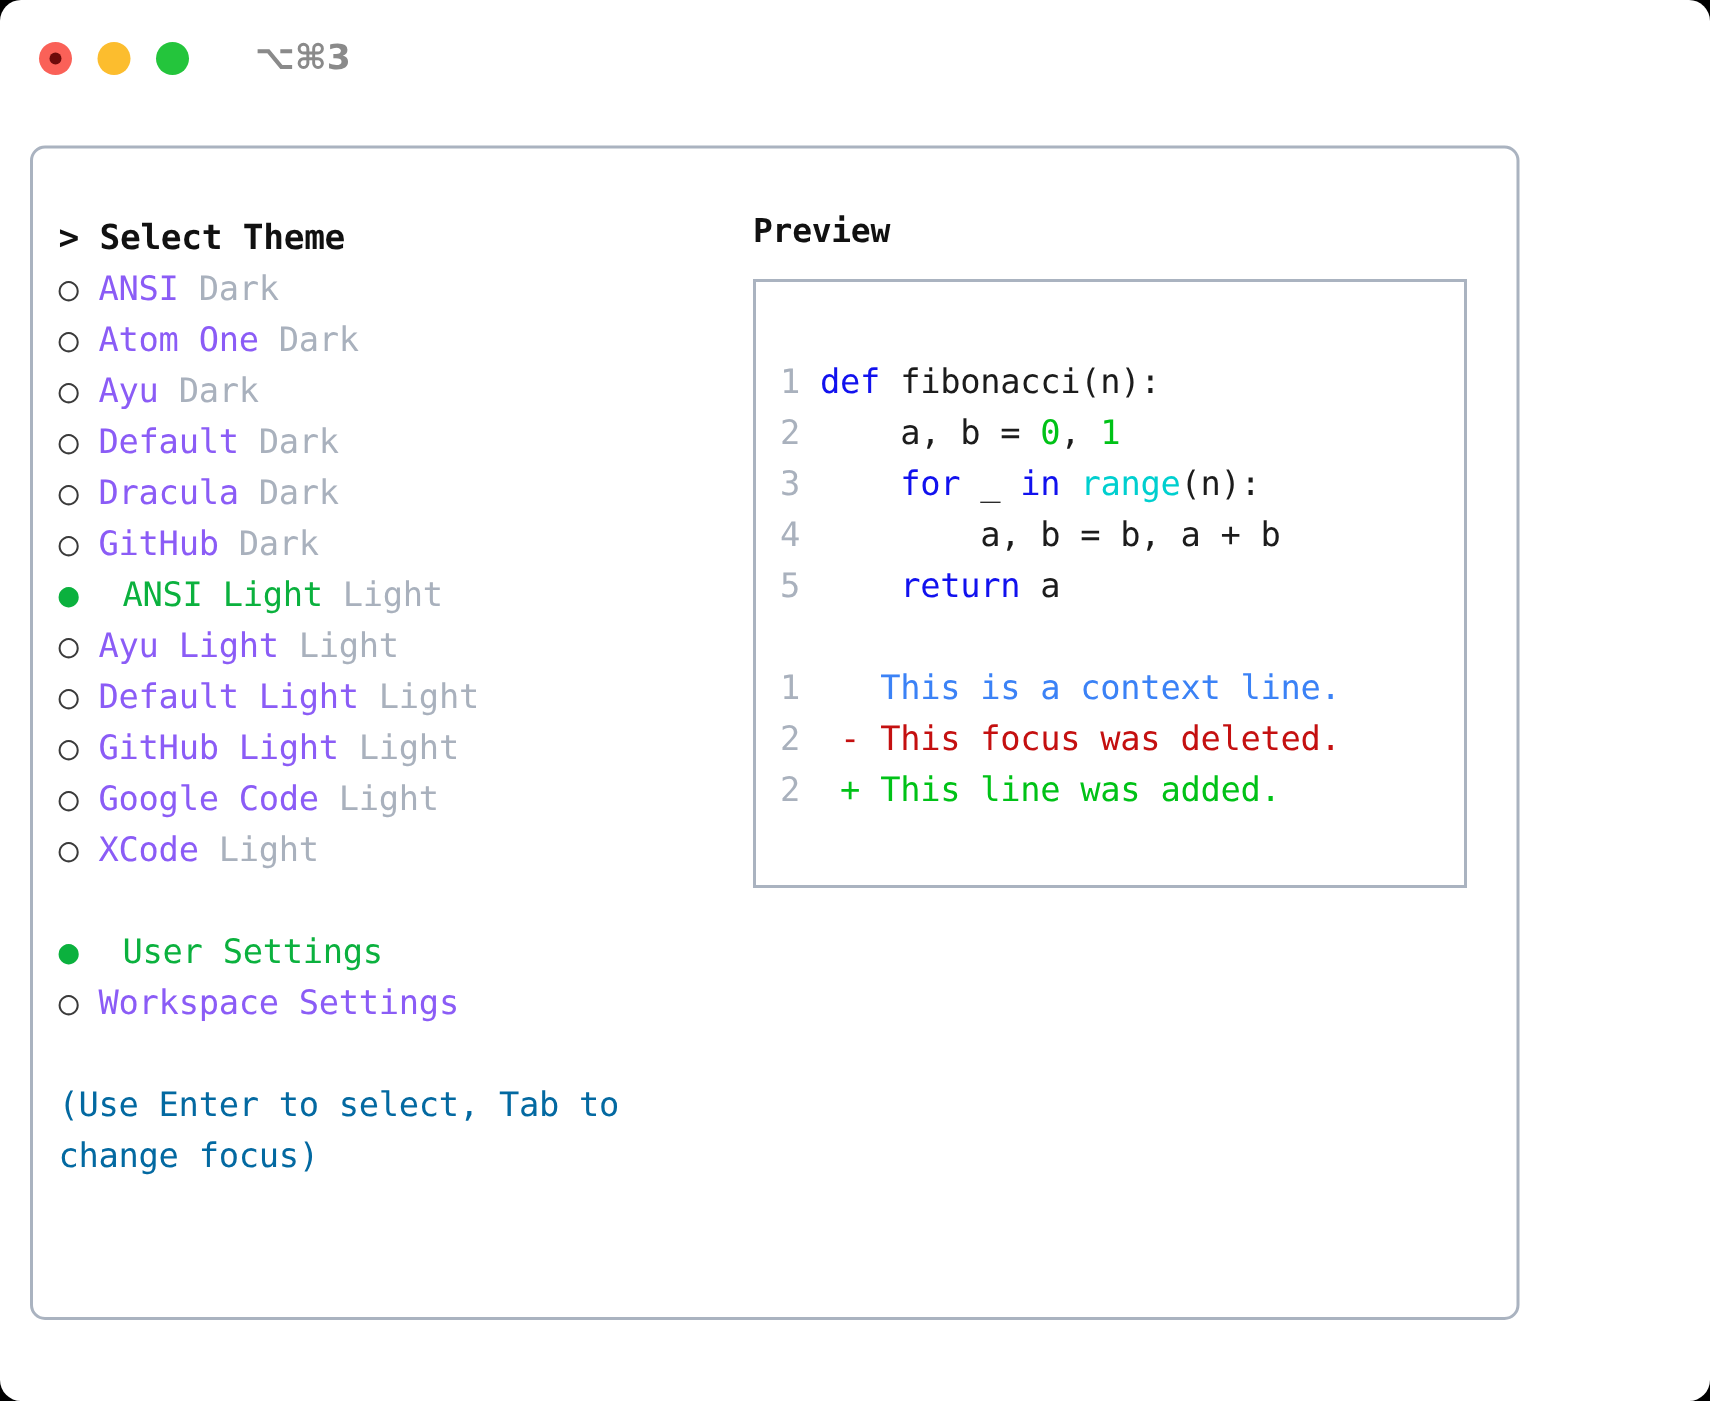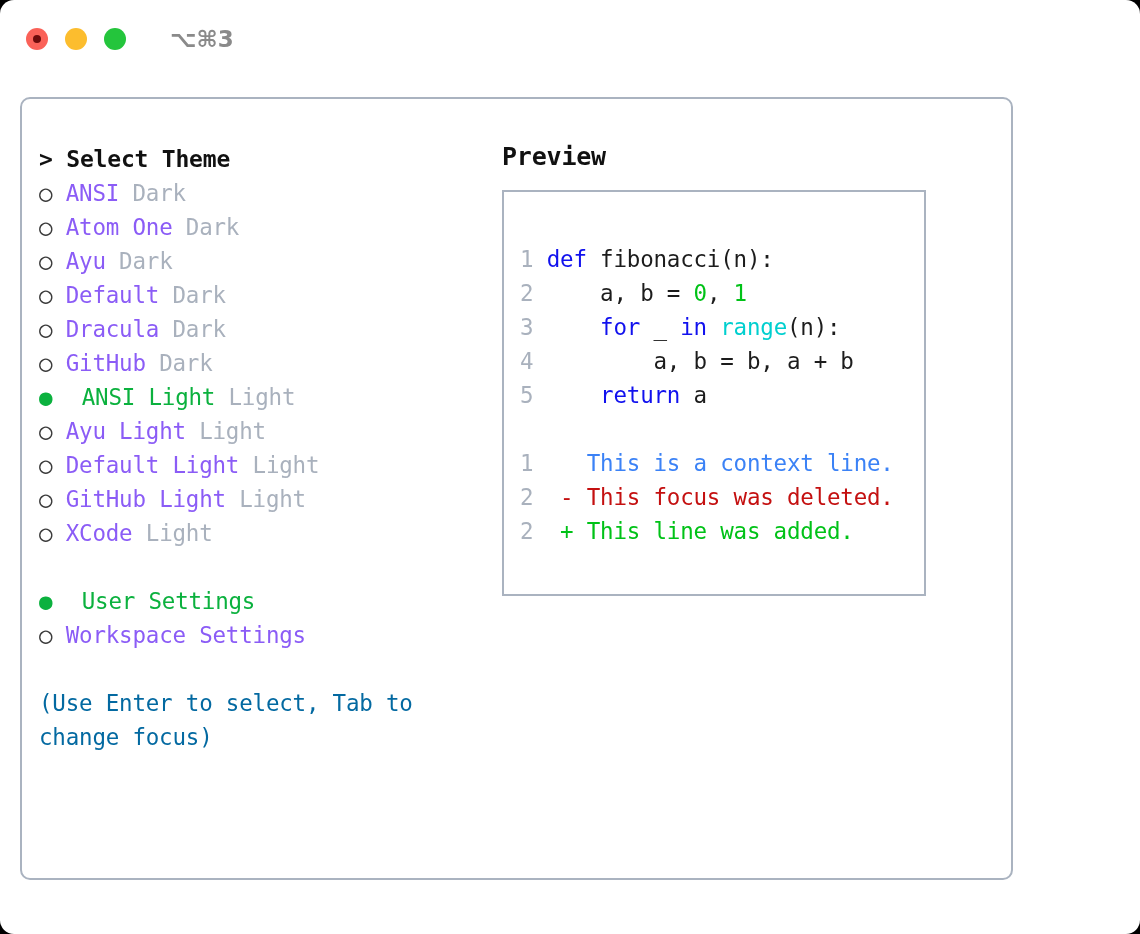--- a/index.html
+++ b/index.html
@@ -132,28 +132,28 @@
 
   
   .right-col {
     position: absolute;
     left: 480px;
     top: 43px;
     width: 500px;
     font-family: "DejaVu Sans Mono", monospace;
   }
   .preview-title {
-    font-size: 25px;
+    font-size: 22px;
     font-weight: 700;
     color: #111111;
     letter-spacing: -0.2px;
   }
   .preview-box {
     margin-top: 19px;
-    width: 424px;
+    width: 476px;
     height: 406px;
     border: 2px solid #aab3c0;
     box-sizing: border-box;
     background: #ffffff;
     position: relative;
   }
   .code {
     position: absolute;
     left: 16px;
     top: 50px;
@@ -198,20 +198,21 @@
             <div class="opt-row"><span class="bullet off">○ </span><span class="opt-label">ANSI</span><span class="opt-tag"> Dark</span></div>
             <div class="opt-row"><span class="bullet off">○ </span><span class="opt-label">Atom One</span><span class="opt-tag"> Dark</span></div>
             <div class="opt-row"><span class="bullet off">○ </span><span class="opt-label">Ayu</span><span class="opt-tag"> Dark</span></div>
             <div class="opt-row"><span class="bullet off">○ </span><span class="opt-label">Default</span><span class="opt-tag"> Dark</span></div>
             <div class="opt-row"><span class="bullet off">○ </span><span class="opt-label">Dracula</span><span class="opt-tag"> Dark</span></div>
             <div class="opt-row"><span class="bullet off">○ </span><span class="opt-label">GitHub</span><span class="opt-tag"> Dark</span></div>
             <div class="opt-row"><span class="bullet on">● </span><span class="opt-label sel">ANSI Light</span><span class="opt-tag"> Light</span></div>
             <div class="opt-row"><span class="bullet off">○ </span><span class="opt-label">Ayu Light</span><span class="opt-tag"> Light</span></div>
             <div class="opt-row"><span class="bullet off">○ </span><span class="opt-label">Default Light</span><span class="opt-tag"> Light</span></div>
             <div class="opt-row"><span class="bullet off">○ </span><span class="opt-label">GitHub Light</span><span class="opt-tag"> Light</span></div>
+            <div class="opt-row"><span class="bullet off">○ </span><span class="opt-label">Google Code</span><span class="opt-tag"> Light</span></div>
             <div class="opt-row"><span class="bullet off">○ </span><span class="opt-label">XCode</span><span class="opt-tag"> Light</span></div>
           </div>
 
         <div class="section-gap"></div>
 
 
         <div id="apply-list">
             <div class="opt-row"><span class="bullet on">● </span><span class="opt-label sel">User Settings</span></div>
             <div class="opt-row"><span class="bullet off">○ </span><span class="opt-label">Workspace Settings</span></div>
           </div>

